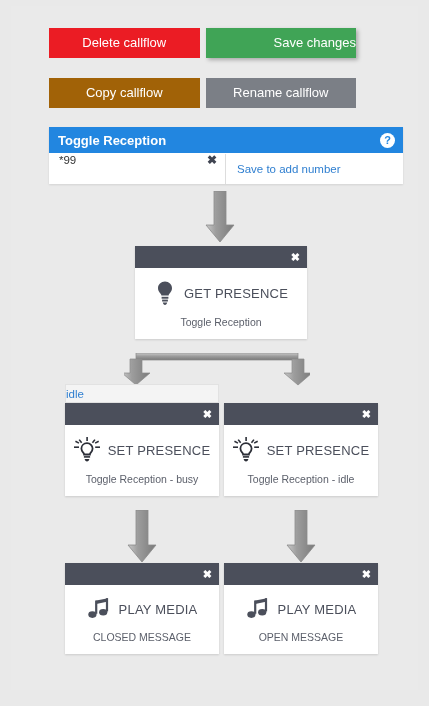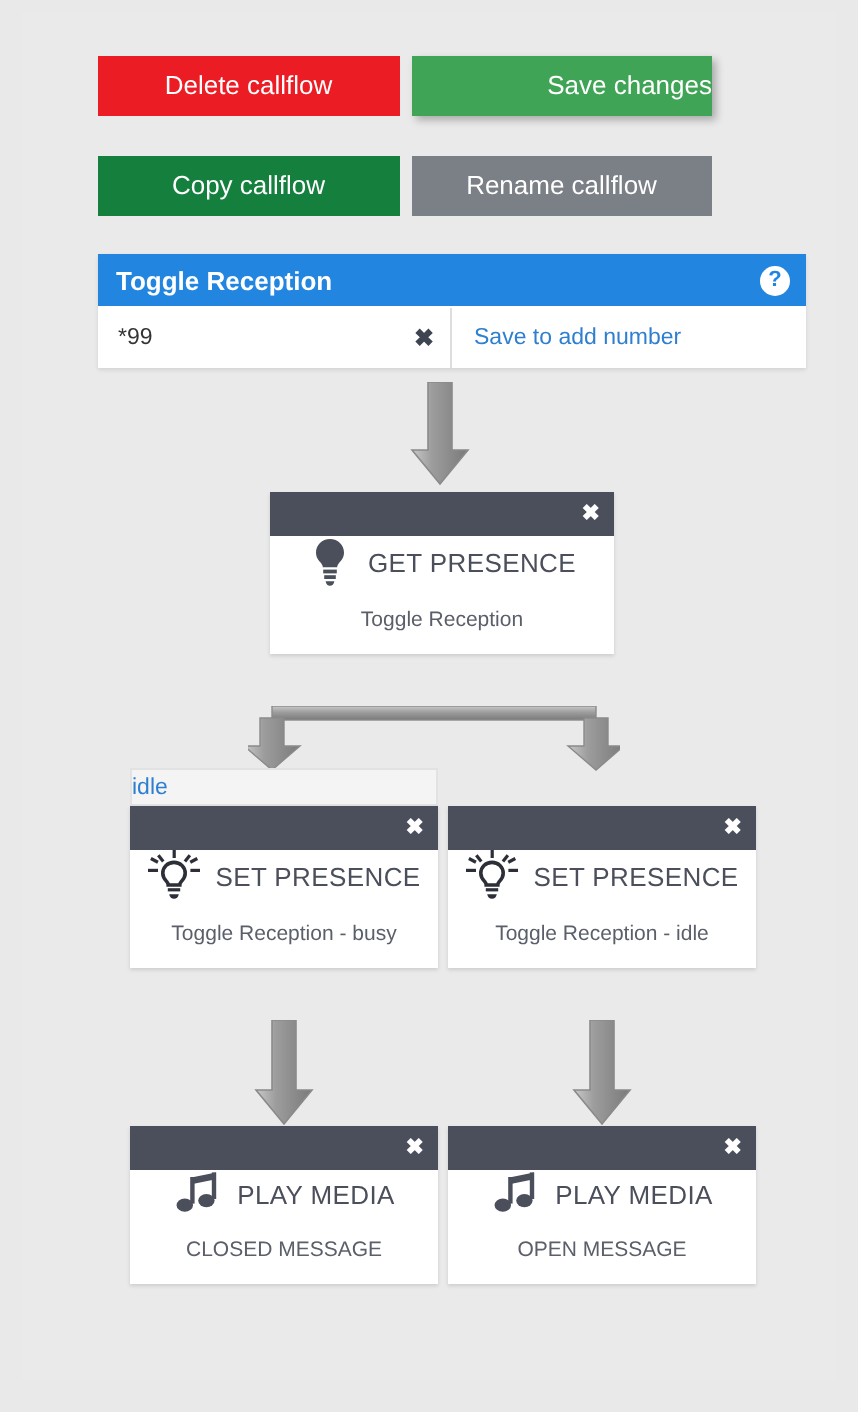--- a/index.html
+++ b/index.html
@@ -46,21 +46,21 @@
     border: none;
     cursor: pointer;
     font-family: "Liberation Sans", sans-serif;
     padding: 0;
     border-radius: 0;
     white-space: nowrap;
     overflow: hidden;
   }
   .btn-delete { background: #eb1c24; }
   .btn-save   { background: #40a456; box-shadow: 2px 2px 4px rgba(0,0,0,0.28); text-align: right; }
-  .btn-copy   { background: #15803d; }
+  .btn-copy   { background: #a16207; }
   .btn-rename { background: #7b7f86; }
 
   
   .panel {
     position: absolute;
     left: 38px;
     top: 121px;
     width: 354px;
     background: #ffffff;
     box-shadow: 0 1px 2px rgba(0,0,0,0.10);
@@ -95,21 +95,21 @@
   .panel-body {
     display: flex;
     height: 30px;
     border-top: 1px solid #ffffff;
   }
   .num-cell {
     width: 50%;
     box-sizing: border-box;
     border-right: 1px solid #dddddd;
     display: flex;
-    align-items: center;
+    align-items: flex-start;
     padding: 0 8px 0 10px;
     font-size: 11.5px;
     color: #333333;
   }
   .num-value { flex: 1; }
   .num-remove {
     color: #3f4451;
     font-size: 12px;
     font-weight: bold;
     cursor: pointer;
@@ -149,21 +149,21 @@
     font-size: 11px;
     font-weight: bold;
     line-height: 1;
     cursor: pointer;
   }
   .node-main {
     display: flex;
     align-items: center;
     justify-content: center;
     gap: 8px;
-    padding-top: 0;
+    padding-top: 12px;
     padding-bottom: 10px;
   }
   .node-label {
     font-size: 13px;
     color: #4b4f5b;
     letter-spacing: 0.2px;
     white-space: nowrap;
   }
   .node-sub {
     text-align: center;

